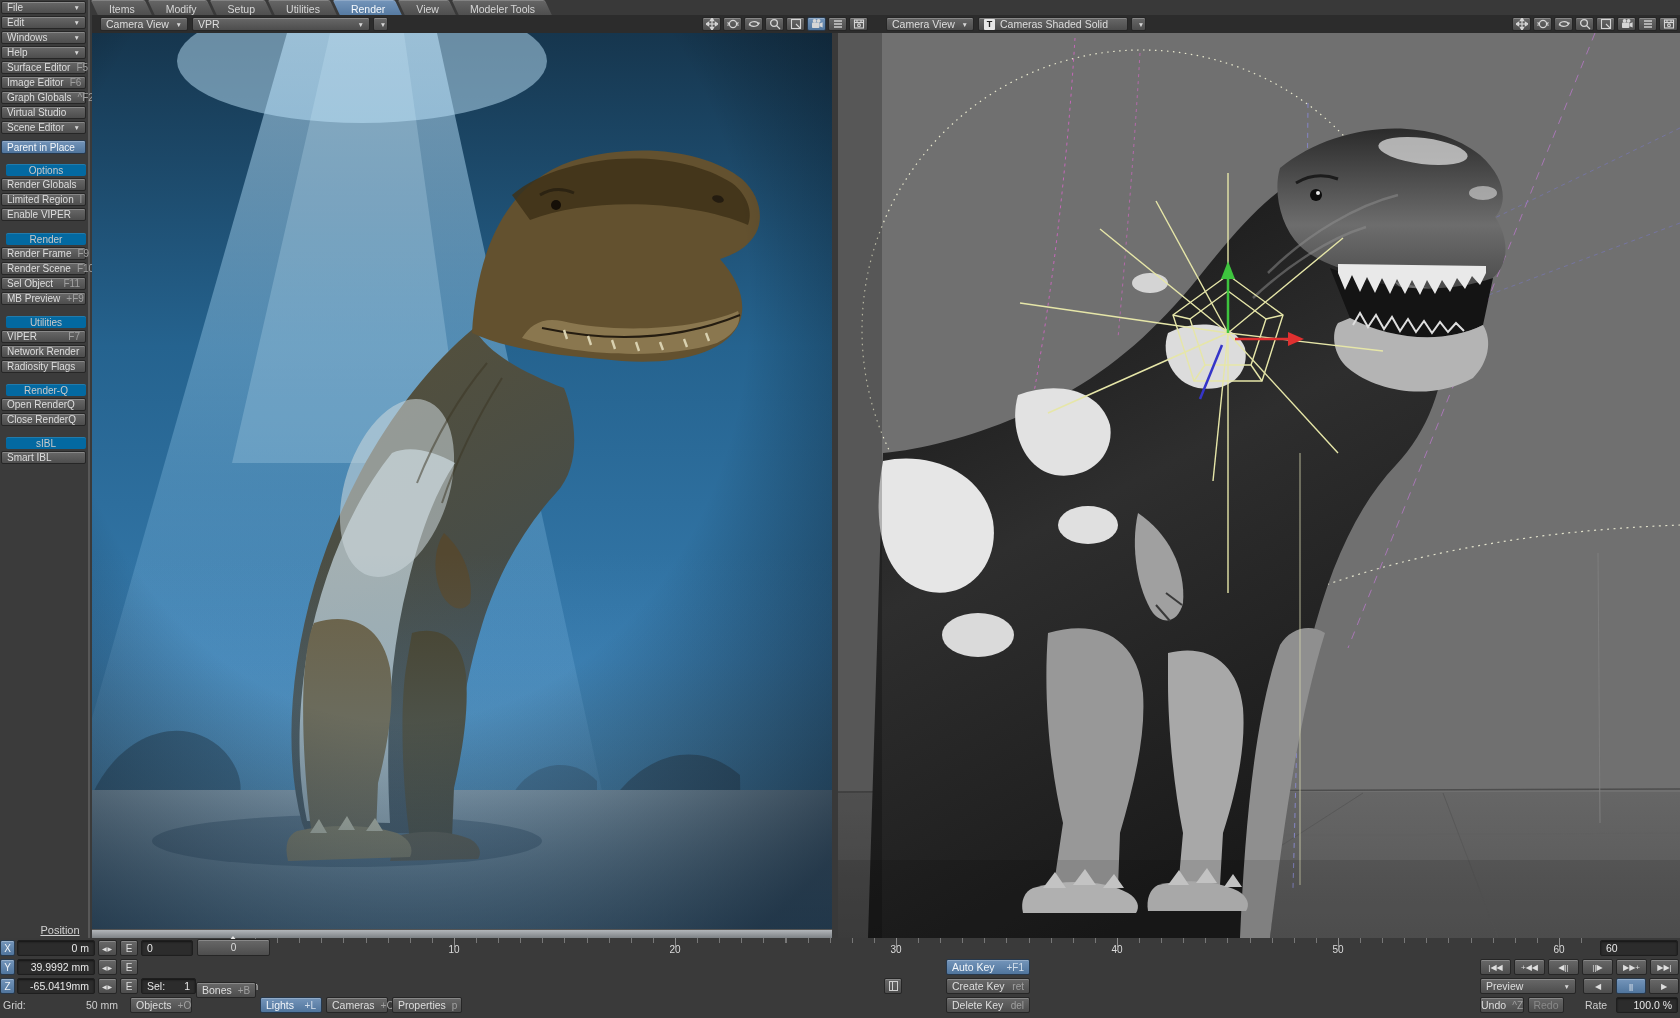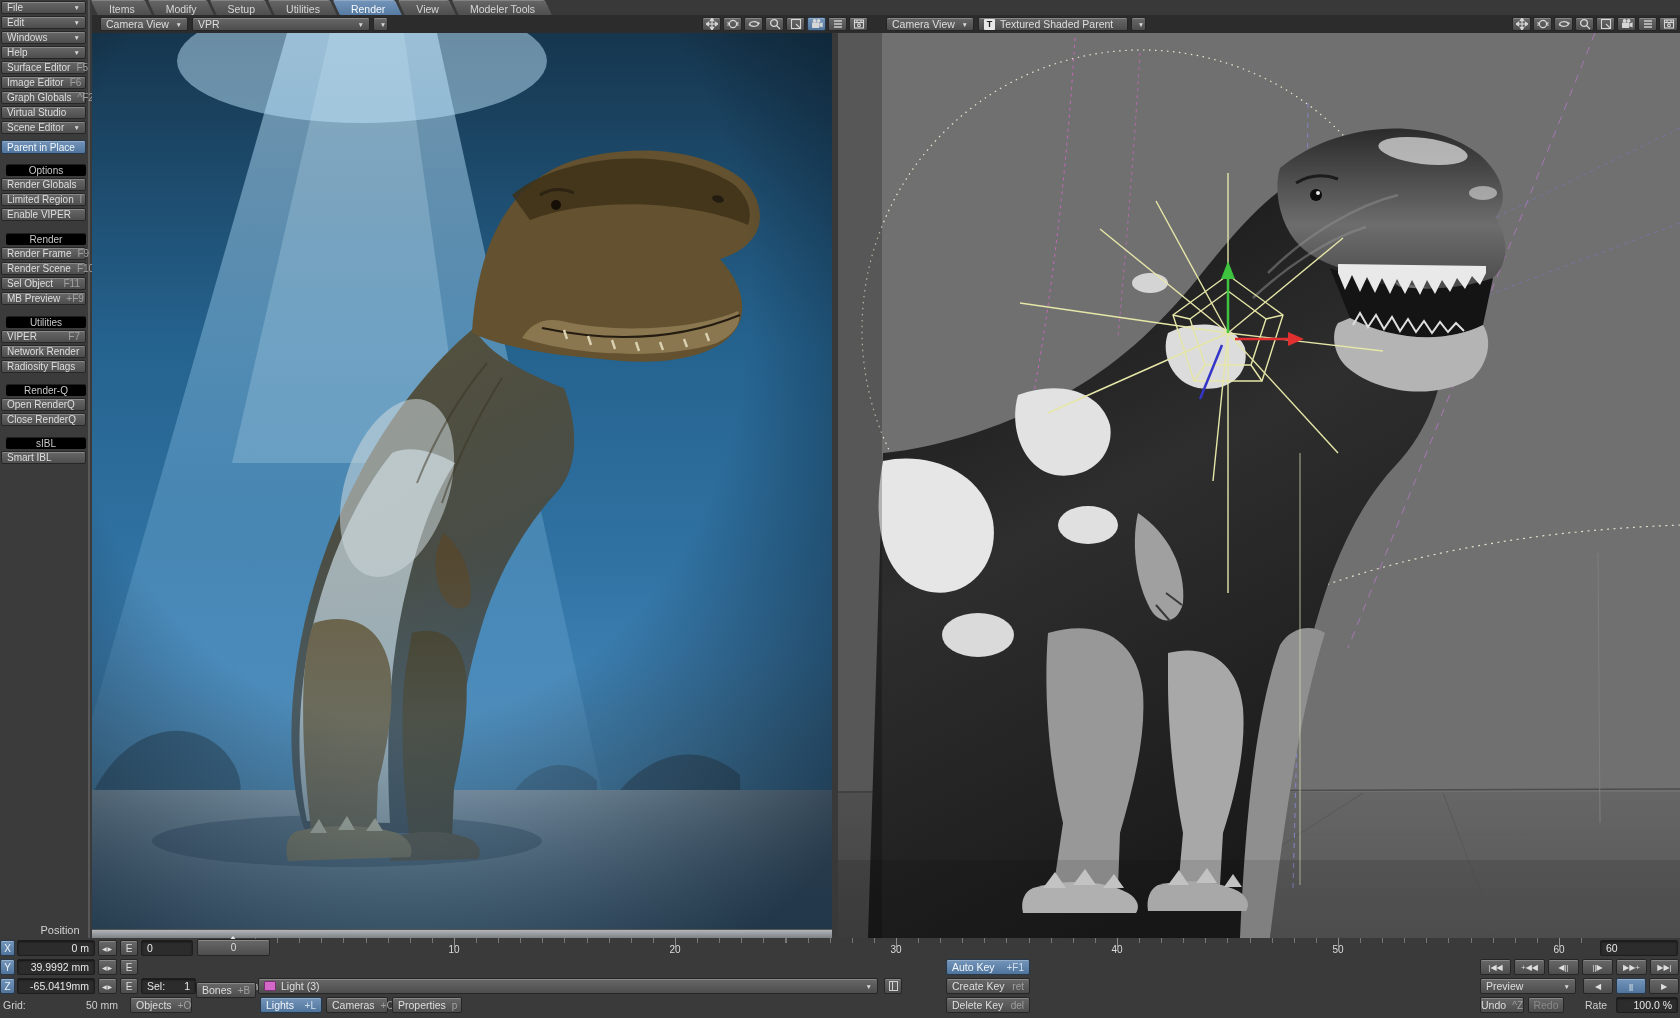--- a/index.html
+++ b/index.html
@@ -16,21 +16,21 @@
   .btn.blue .k{color:#d3dfec;}
   .btn.dim{color:#8a8a8a;}
   .caret{font-size:6.5px;color:#d8d8d8;margin-left:auto;padding-left:5px;}
   .field{background:#2c2c2c;border:1px solid #1e1e1e;border-radius:2px;color:#e8e8e8;font-size:10.5px;
          box-shadow:inset 0 1px 2px rgba(0,0,0,.55);display:flex;align-items:center;box-sizing:border-box;padding:0 5px;white-space:nowrap;}
   .field.right{justify-content:flex-end;}
   .lbl{color:#cfcfcf;font-size:10.5px;display:flex;align-items:center;white-space:nowrap;}
   
   .sidebar{left:0;top:0;width:90px;height:1018px;background:#3b3b3b;border-right:2px solid #585858;box-sizing:border-box;}
   .sb-btn{height:13px;margin:0 2px 2px 1px;font-size:10px;}
-  .sb-head{height:12px;margin:0 2px 2px 6px;background:#000000;border-radius:2px;color:#c9c9c9;
+  .sb-head{height:12px;margin:0 2px 2px 6px;background:#0369a1;border-radius:2px;color:#c9c9c9;
            font-size:10px;display:flex;align-items:center;justify-content:center;box-shadow:inset 0 1px 0 rgba(255,255,255,.12);}
   
   .tabs{left:92px;top:0;width:1588px;height:15px;background:#393939;display:flex;padding-left:3px;}
   .tab{position:relative;height:18px;padding:0 14px;margin-right:3px;font-size:10.5px;color:#d6d6d6;
        display:flex;align-items:center;}
   .tab::before{content:"";position:absolute;inset:0;background:linear-gradient(#666,#4a4a4a);
        transform:skewX(25deg);border-radius:2px;box-shadow:inset 0 1px 0 rgba(255,255,255,.2);z-index:0;}
   .tab span{position:relative;z-index:1;}
   .tab.active::before{background:linear-gradient(#7495ba,#50759d);}
   .tab.active{color:#f4f8fc;}
@@ -40,21 +40,21 @@
   .icon-btn{width:19px;height:14px;margin-left:2px;padding:0;}
   .icon-btn svg{width:12px;height:12px;}
   .icon-btn.blue{background:linear-gradient(#7495ba,#50759d);}
   .mode-icon{width:11px;height:11px;background:#e8e8e8;color:#222;font-size:9px;font-weight:bold;
              display:inline-flex;align-items:center;justify-content:center;border-radius:1px;margin-right:5px;}
   
   .scene{display:block;}
   .vpr-strip{left:92px;top:929px;width:740px;height:9px;background:linear-gradient(#b2b6ba,#7d8286);border-top:1px solid #555;box-sizing:border-box;}
   
   .bottom{left:0;top:938px;width:1680px;height:80px;background:#3a3a3a;}
-  .pos-title{left:30px;top:-14px;width:60px;justify-content:center;font-size:11px;color:#d2d2d2;}
+  .pos-title{left:30px;top:-14px;width:60px;justify-content:center;font-size:11px;color:#d2d2d2;text-decoration:underline;}
   .axis-btn{width:15px;height:16px;font-size:10px;background:linear-gradient(#7495ba,#50759d);border:1px solid #27384b;
             border-radius:2px;color:#eef3f8;display:flex;align-items:center;justify-content:center;box-sizing:border-box;
             box-shadow:inset 0 1px 0 rgba(255,255,255,.25);}
   .stepper{width:19px;height:16px;font-size:6px;letter-spacing:1px;}
   .ebtn{width:18px;height:16px;font-size:10px;}
   .ruler{left:197px;top:0px;width:1396px;height:20px;
          background:
            repeating-linear-gradient(90deg,#8f8f8f 0 1px,transparent 1px 221px) 36px 0/100% 9px no-repeat,
            repeating-linear-gradient(90deg,#777 0 1px,transparent 1px 22.1px) 36px 0/100% 5px no-repeat;}
   .tickno{position:absolute;top:6px;transform:translateX(-50%);font-size:10px;color:#dcdcdc;}
@@ -306,21 +306,21 @@
           </svg>
         </div>
     </div>
 
     <div class="btn left" style="width:88px;margin-left:18px">
         <span>Camera View</span>
         <span class="caret">▼</span>
       </div>
     <div class="btn left" style="width:150px;margin-left:4px">
         <span class="mode-icon">T</span>
-        <span>Textured Shaded Parent</span>
+        <span>Cameras Shaded Solid</span>
       </div>
     <div class="btn" style="width:15px;margin-left:3px">
         <span class="caret" style="margin:0">▼</span>
       </div>
 
     <div style="margin-left:auto;margin-right:2px;display:flex">
       <div class="btn icon-btn">
           <svg viewBox="0 0 12 12">
             <use href="#i-move"></use>
           </svg>
@@ -565,25 +565,20 @@
 
     <div class="abs axis-btn" style="left:0;top:40px">Z</div>
     <div class="abs field right" style="left:17px;top:40px;width:78px;height:16px">-65.0419mm</div>
     <div class="abs btn stepper" style="left:98px;top:40px">◀▶</div>
     <div class="abs btn ebtn" style="left:120px;top:40px">E</div>
     <div class="abs field" style="left:141px;top:40px;width:55px;height:16px">
         <span>Sel:</span>
         <span style="margin-left:auto">1</span>
       </div>
     <div class="abs lbl" style="left:200px;top:40px;height:16px">Current Item</div>
-    <div class="abs btn left" style="left:258px;top:40px;width:620px;height:16px">
-      <span class="flag"></span>
-      <span>Light (3)</span>
-      <span class="caret">▼</span>
-    </div>
     <div class="abs btn" style="left:884px;top:40px;width:18px;height:16px">
       <svg width="9" height="10" viewBox="0 0 9 10">
           <rect x="0.5" y="0.5" width="8" height="9" fill="none" stroke="#d0d0d0"></rect>
           <line x1="3.5" y1="0.5" x2="3.5" y2="9.5" stroke="#d0d0d0"></line>
         </svg>
     </div>
     <div class="abs btn" style="left:946px;top:40px;width:84px;height:16px;padding:0 5px">
         <span>Create Key</span>
         <span class="k">ret</span>
       </div>

